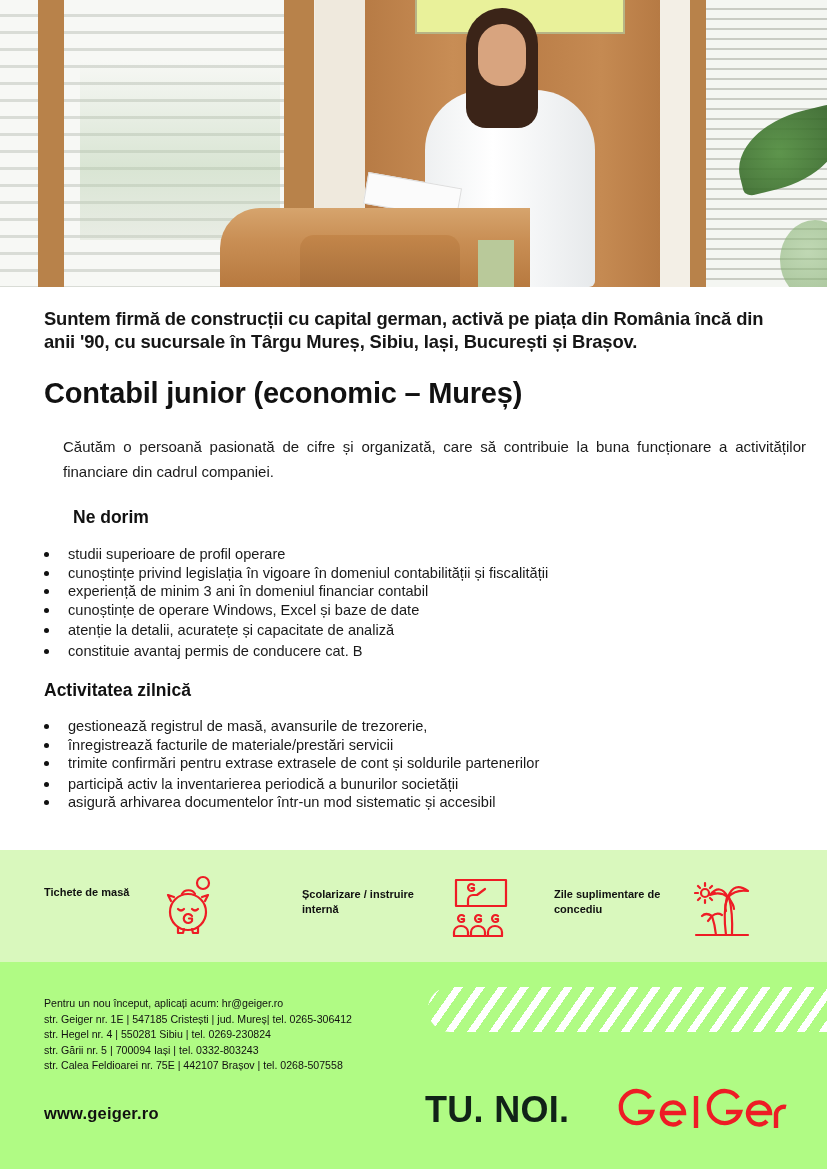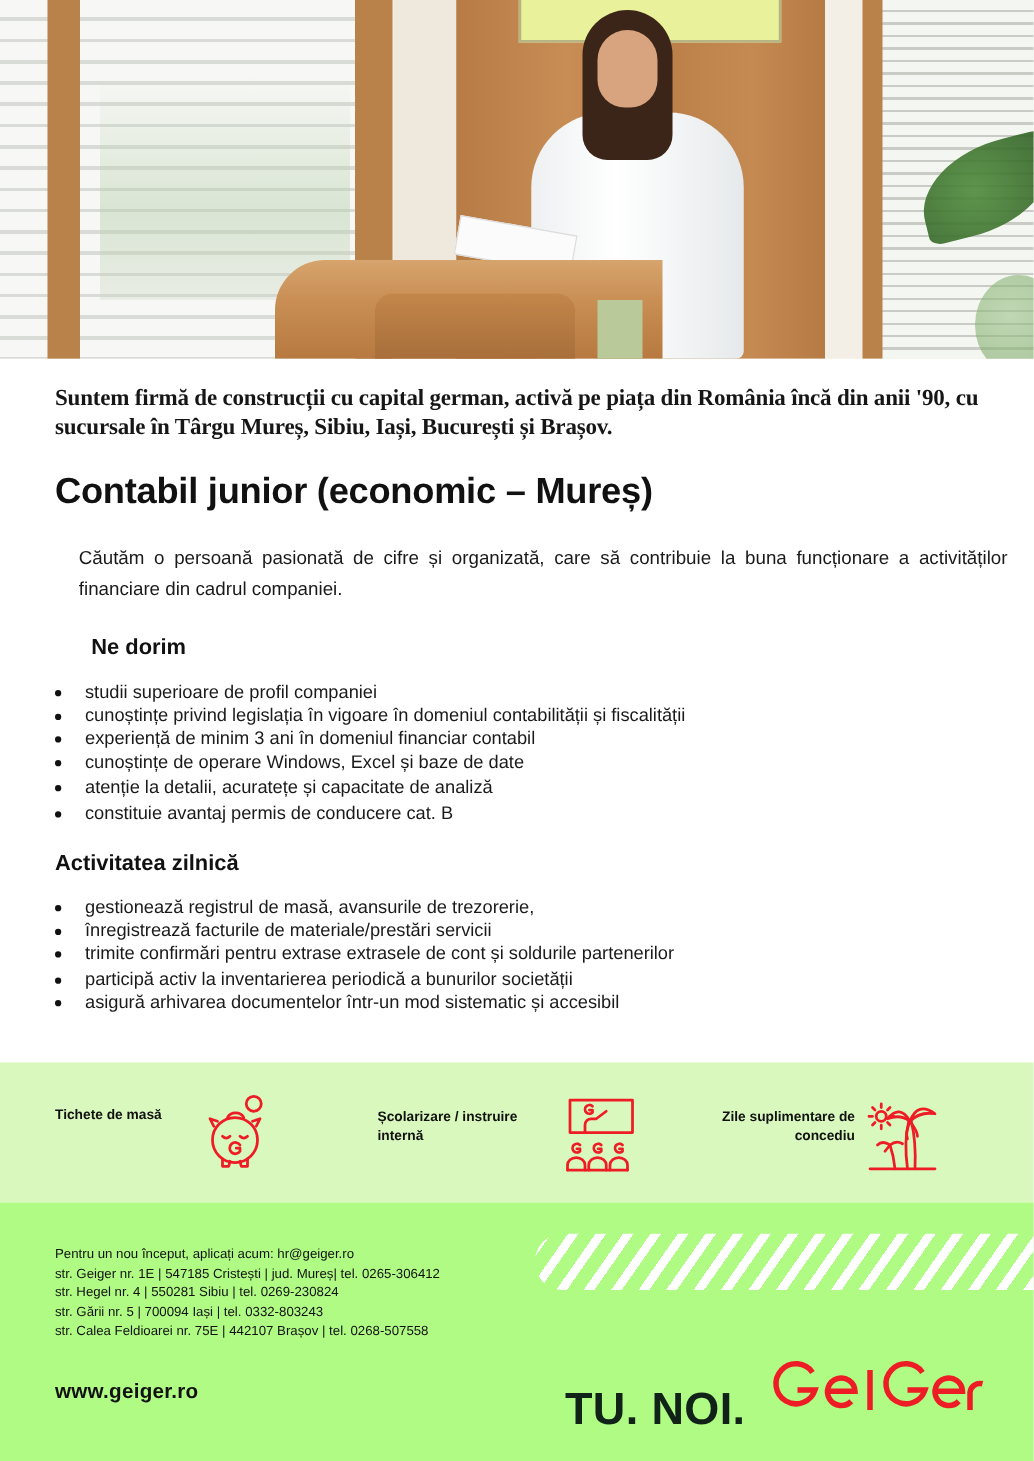--- a/index.html
+++ b/index.html
@@ -26,41 +26,41 @@
   .hero .desk { position: absolute; left: 220px; top: 208px; width: 310px; height: 79px;
     background: linear-gradient(180deg, #d6a46d 0%, #c98f55 40%, #b7793f 100%); border-radius: 40px 0 0 0; }
   .hero .desk-front { position: absolute; left: 300px; top: 235px; width: 160px; height: 52px; background: linear-gradient(180deg, #c3864a, #a86f3b); border-radius: 14px 14px 0 0; }
   .hero .binder { position: absolute; left: 478px; top: 240px; width: 36px; height: 47px; background: #b9c99a; }
   .hero .person-hair { position: absolute; left: 466px; top: 8px; width: 72px; height: 120px; border-radius: 36px 36px 20px 20px; background: #3b2418; }
   .hero .person-face { position: absolute; left: 478px; top: 24px; width: 48px; height: 62px; border-radius: 24px 24px 22px 22px; background: #d8a47f; }
   .hero .person-body { position: absolute; left: 425px; top: 90px; width: 170px; height: 197px; border-radius: 60px 60px 6px 6px; background: linear-gradient(90deg, #eef0f1, #ffffff 40%, #e6e9eb); }
   .hero .papers { position: absolute; left: 365px; top: 180px; width: 95px; height: 32px; background: #fbfbfb; border: 1px solid #ddd; transform: rotate(10deg); }
 
   
-  .intro { position: absolute; left: 44px; top: 307px; width: 750px; font-size: 18.4px; line-height: 23px; font-weight: 700; color: #161616; letter-spacing: -0.15px; font-family: Liberation Serif, serif; }
+  .intro { position: absolute; left: 44px; top: 307px; width: 750px; font-size: 18.4px; line-height: 23px; font-weight: 700; color: #161616; letter-spacing: -0.15px; }
   .title { position: absolute; left: 44px; top: 373px; font-size: 29px; line-height: 40px; font-weight: 700; color: #111; letter-spacing: -0.2px; }
   .desc { position: absolute; left: 44px; top: 434px; width: 743px; font-size: 15px; line-height: 25px; text-align: justify; text-align-last: left; color: #1a1a1a; margin-left: 19px; }
   .section-h { position: absolute; left: 44px; font-size: 17.5px; font-weight: 700; color: #111; }
   .list { position: absolute; left: 44px; width: 740px; list-style: none; }
   .list li { position: relative; padding-left: 24px; font-size: 14.6px; line-height: 18.6px; color: #1a1a1a; }
   .list li::before { content: ""; position: absolute; left: 0; top: 7px; width: 5px; height: 5px; border-radius: 50%; background: #111; }
 
   
   .benefits { position: absolute; left: 0; top: 850px; width: 827px; height: 112px; background: #d9f8bd; }
   .benefit-label { position: absolute; font-size: 11px; line-height: 14.5px; font-weight: 700; color: #111; }
   .benefit-icon { position: absolute; }
 
   
   .footer { position: absolute; left: 0; top: 962px; width: 827px; height: 207px; background: #b0fb84; }
   .contact { position: absolute; left: 44px; top: 996px; font-size: 10.6px; line-height: 15.5px; color: #111; }
   .contact .lead { font-weight: 400; }
   .website { position: absolute; left: 44px; top: 1104px; font-size: 16.5px; font-weight: 700; color: #111; letter-spacing: 0.2px; }
   .stripes { position: absolute; left: 428px; top: 987px; width: 399px; height: 45px; border-radius: 22px 0 0 22px;
     background: repeating-linear-gradient(-55deg, #ffffff 0px, #ffffff 7px, transparent 7px, transparent 18px); }
-  .slogan { position: absolute; left: 452px; top: 1086px; font-size: 36px; font-weight: 700; color: #112218; letter-spacing: 0.3px; line-height: 48px; margin-top: 17px; }
+  .slogan { position: absolute; left: 425px; top: 1086px; font-size: 36px; font-weight: 700; color: #112218; letter-spacing: 0.3px; line-height: 48px; }
   .brand { position: absolute; left: 616px; top: 1084px; }
 </style>
 </head>
 <body>
 
 <div class="hero">
   <div class="win-left"></div>
   <div class="win-left-scene"></div>
   <div class="frame" style="left:38px;top:0;width:26px;height:287px;"></div>
   <div class="frame" style="left:284px;top:0;width:30px;height:287px;"></div>
@@ -79,21 +79,21 @@
   <div class="leaf"></div>
   <div class="leaf2"></div>
 </div>
 
 <p class="intro">Suntem firmă de construcții cu capital german, activă pe piața din România încă din anii '90, cu sucursale în Târgu Mureș, Sibiu, Iași, București și Brașov.</p>
 <h1 class="title">Contabil junior (economic – Mureș)</h1>
 <p class="desc">Căutăm o persoană pasionată de cifre și organizată, care să contribuie la buna funcționare a activităților financiare din cadrul companiei.</p>
 
 <h2 class="section-h" style="top:507px;margin-left:29px;">Ne dorim</h2>
 <ul class="list" style="top:545px;">
-  <li>studii superioare de profil companiei</li>
+  <li>studii superioare de profil operare</li>
   <li>cunoștințe privind legislația în vigoare în domeniul contabilității și fiscalității</li>
   <li>experiență de minim 3 ani în domeniul financiar contabil</li>
   <li>cunoștințe de operare Windows, Excel și baze de date</li>
   <li style="margin-top:2px;">atenție la detalii, acuratețe și capacitate de analiză</li>
   <li style="margin-top:2px;">constituie avantaj permis de conducere cat. B</li>
 </ul>
 
 <h2 class="section-h" style="top:680px;">Activitatea zilnică</h2>
 <ul class="list" style="top:717px;">
   <li>gestionează registrul de masă, avansurile de trezorerie,</li>
@@ -126,21 +126,21 @@
   <path d="M16 30 v-6 a5 5 0 0 1 5 -5 h4 l8 -6"></path>
   <path d="M12 40 a3.5 3.5 0 1 0 0 5 l0 -2 h-2.5"></path>
   <path d="M29 40 a3.5 3.5 0 1 0 0 5 l0 -2 h-2.5"></path>
   <path d="M46 40 a3.5 3.5 0 1 0 0 5 l0 -2 h-2.5"></path>
   <path d="M2 60 v-4 a7 6 0 0 1 14 0 v4"></path>
   <path d="M19 60 v-4 a7 6 0 0 1 14 0 v4"></path>
   <path d="M36 60 v-4 a7 6 0 0 1 14 0 v4"></path>
   <path d="M2 60 h48"></path>
 </svg>
 
-<div class="benefit-label" style="left:554px;top:887px;width:130px;text-align:right;">Zile suplimentare de concediu</div>
+<div class="benefit-label" style="left:554px;top:887px;width:130px;">Zile suplimentare de concediu</div>
 <svg class="benefit-icon" style="left:694px;top:880px;" width="56" height="60" viewBox="0 0 56 60" fill="none" stroke="#ee1c25" stroke-width="2.2" stroke-linecap="round" stroke-linejoin="round">
   <circle cx="11" cy="13" r="4"></circle>
   <path d="M11 3 v3 M11 20 v3 M1 13 h3 M18 13 h3 M4 6 l2 2 M16 18 l2 2 M4 20 l2 -2 M16 8 l2 -2"></path>
   <path d="M32 55 q-3 -22 1 -38"></path>
   <path d="M38 55 q1 -22 -3 -38"></path>
   <path d="M34 17 q-8 -14 -18 -2 q10 -4 18 2"></path>
   <path d="M34 17 q6 -16 20 -6 q-12 -2 -20 6"></path>
   <path d="M34 17 q-4 10 -2 14"></path>
   <path d="M34 17 q6 8 6 12"></path>
   <path d="M22 55 q-1 -10 -4 -19"></path>

